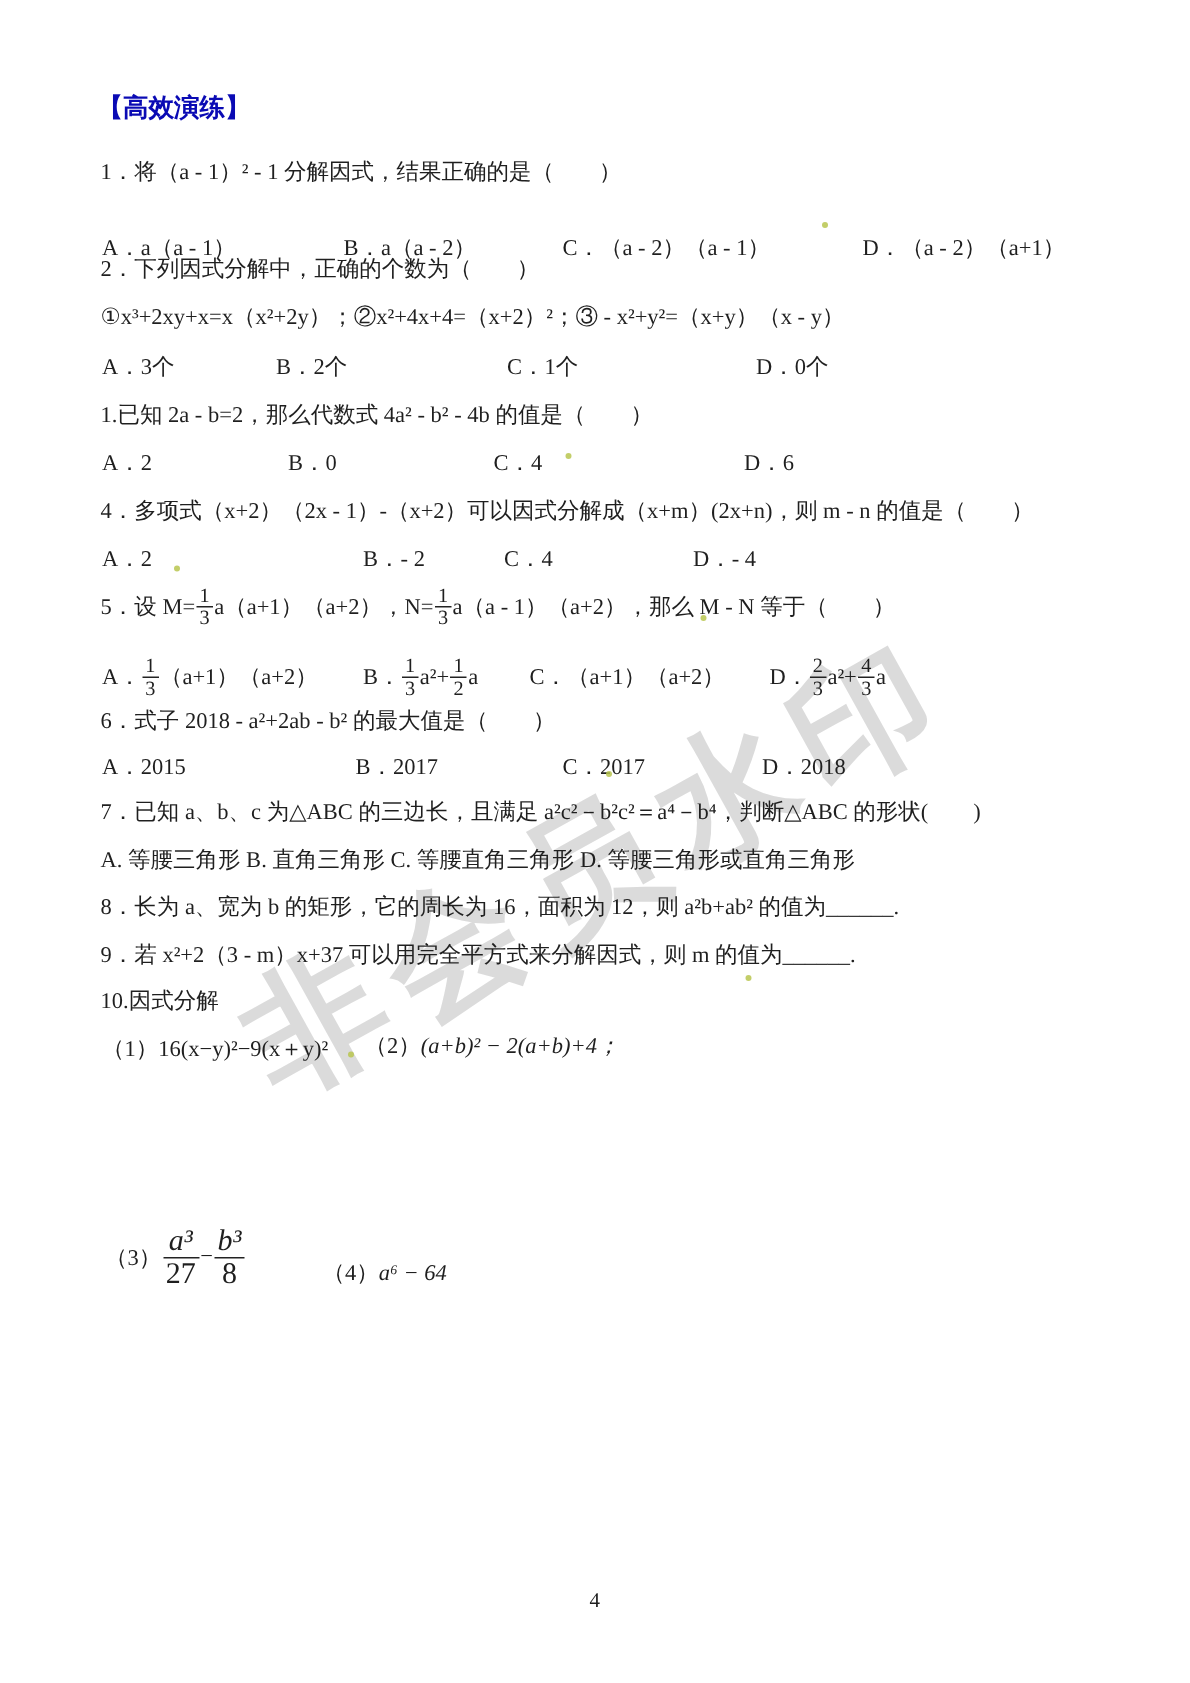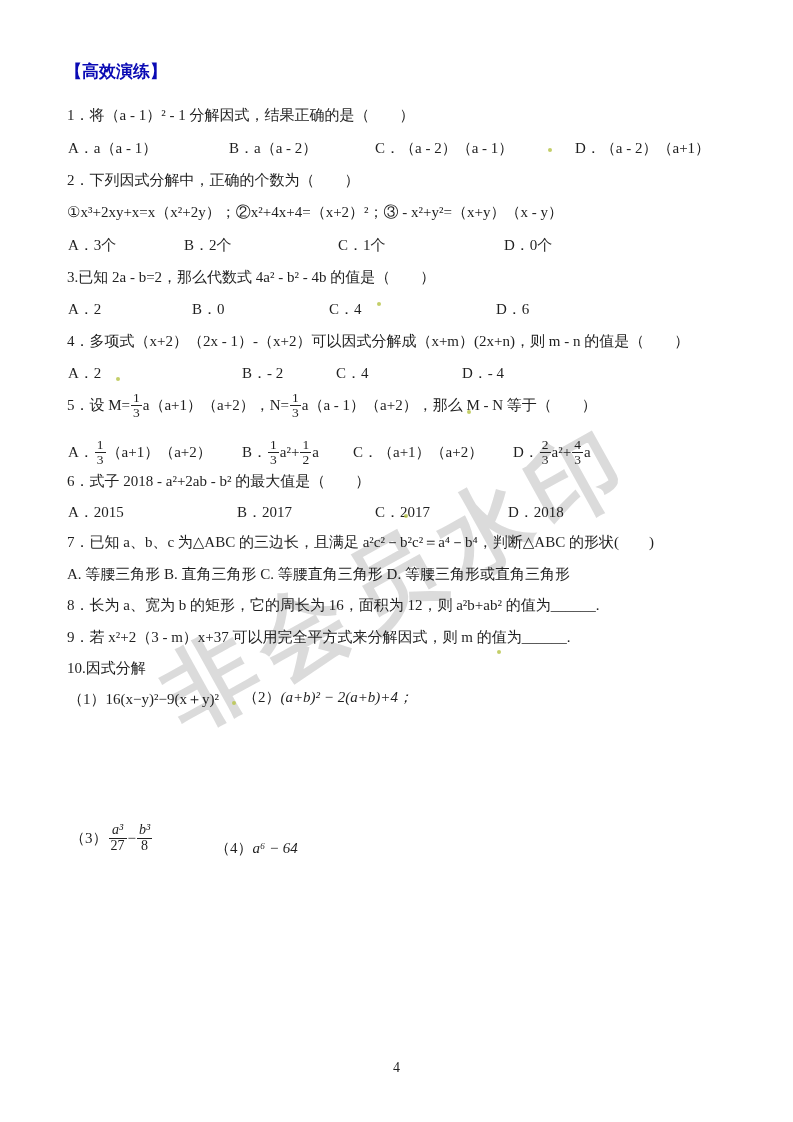--- a/index.html
+++ b/index.html
@@ -25,21 +25,21 @@
   .row .opt{position:absolute;top:0;white-space:nowrap;line-height:22px;}
   .tallline{line-height:36px;}
   .tallrow .opt{line-height:38px;}
   .frac{
     display:inline-block;text-align:center;vertical-align:-0.52em;
     line-height:1.05;font-size:13.5px;margin:0 1px;
   }
   .frac .num{display:block;padding:0 2px;}
   .frac .den{display:block;border-top:1.4px solid #222;padding:0 2px;}
   .frac.it .num{font-style:italic;}
-  .bigfrac .frac{font-size:14px;}
+  .bigfrac .frac{font-size:20px;}
   i{font-style:italic;}
   .watermark{
     position:absolute;left:138px;top:516px;white-space:nowrap;
     font-size:92px;letter-spacing:12px;font-weight:bold;
     color:var(--watermark-gray);opacity:0.30;
     transform:rotate(-29deg);transform-origin:center;
     pointer-events:none;user-select:none;
   }
   .dot{position:absolute;width:4px;height:4px;border-radius:50%;background:var(--artifact-green);opacity:0.85;}
   .pageno{position:absolute;top:1060px;left:0;width:100%;text-align:center;font-size:14px;}
@@ -49,37 +49,37 @@
 </head>
 <body>
 
 <div class="page">
 
   <div class="watermark">非会员水印</div>
 
   <h1 class="hdr">【高效演练】</h1>
 
   <div class="line" style="top:104px">1．将（a - 1）² - 1 分解因式，结果正确的是（　　）</div>
-  <div class="row" style="top:137px">
+  <div class="row" style="top:155px">
     <span class="opt" style="left:68px">A．a（a - 1）</span>
     <span class="opt" style="left:229px">B．a（a - 2）</span>
     <span class="opt" style="left:375px">C．（a - 2）（a - 1）</span>
     <span class="opt" style="left:575px">D．（a - 2）（a+1）</span>
   </div>
 
   <div class="line" style="top:169px">2．下列因式分解中，正确的个数为（　　）</div>
   <div class="line" style="top:201px">①x³+2xy+x=x（x²+2y）；②x²+4x+4=（x+2）²；③ - x²+y²=（x+y）（x - y）</div>
   <div class="row" style="top:234px">
     <span class="opt" style="left:68px">A．3个</span>
     <span class="opt" style="left:184px">B．2个</span>
     <span class="opt" style="left:338px">C．1个</span>
     <span class="opt" style="left:504px">D．0个</span>
   </div>
 
-  <div class="line" style="top:266px">3.已知 2a - b=2，那么代数式 4a² - b² - 4b 的值是（　　）</div>
+  <div class="line" style="top:266px">1.已知 2a - b=2，那么代数式 4a² - b² - 4b 的值是（　　）</div>
   <div class="row" style="top:298px">
     <span class="opt" style="left:68px">A．2</span>
     <span class="opt" style="left:192px">B．0</span>
     <span class="opt" style="left:329px">C．4</span>
     <span class="opt" style="left:496px">D．6</span>
   </div>
 
   <div class="line" style="top:330px">4．多项式（x+2）（2x - 1）-（x+2）可以因式分解成（x+m）(2x+n)，则 m - n 的值是（　　）</div>
   <div class="row" style="top:362px">
     <span class="opt" style="left:68px">A．2</span>

